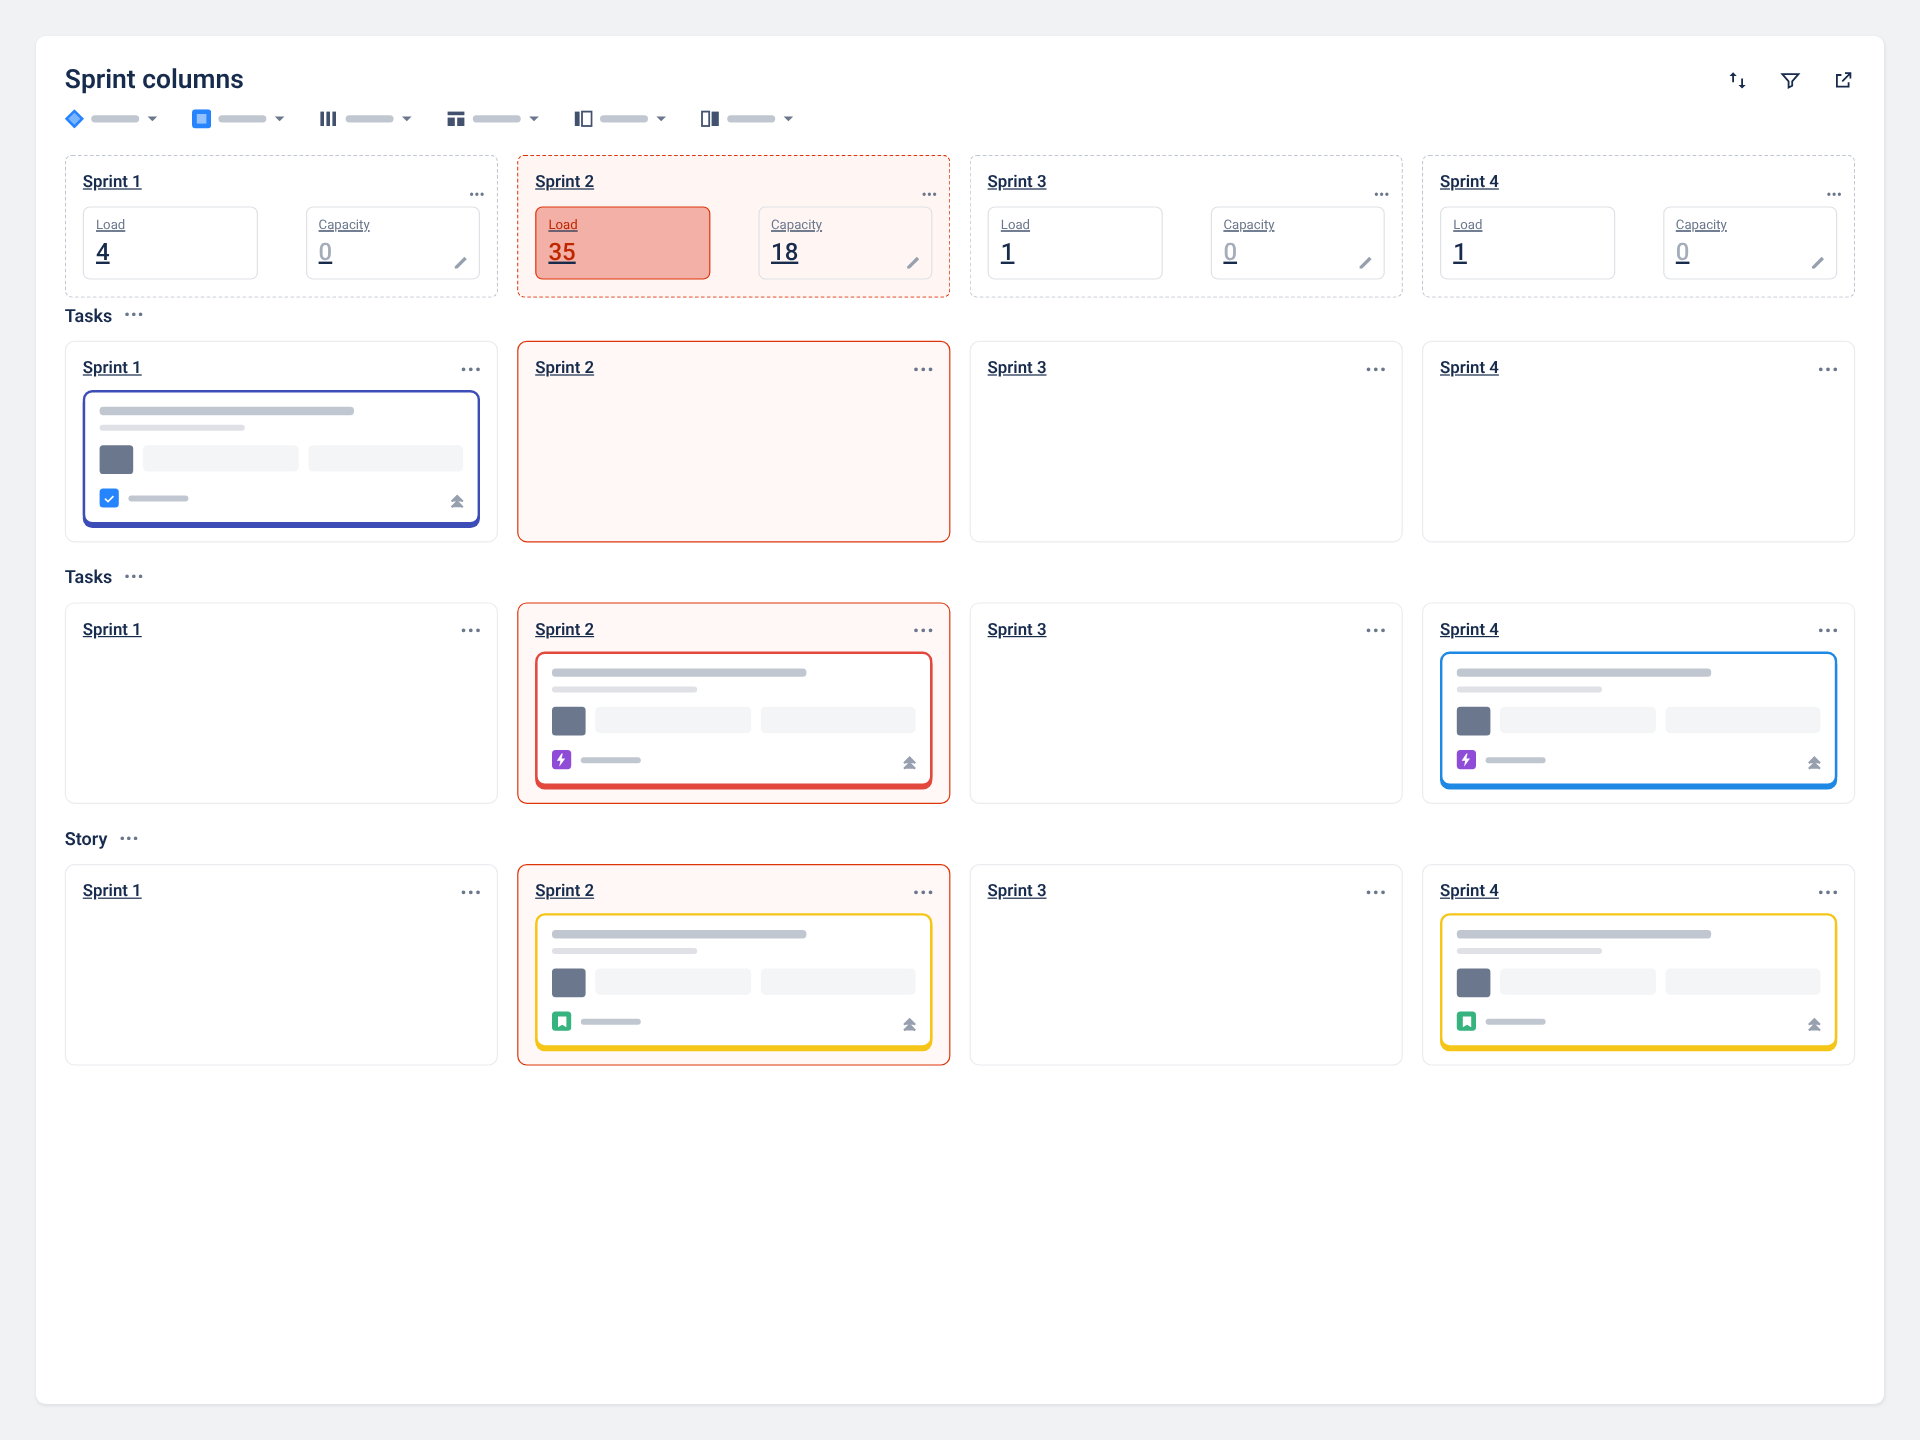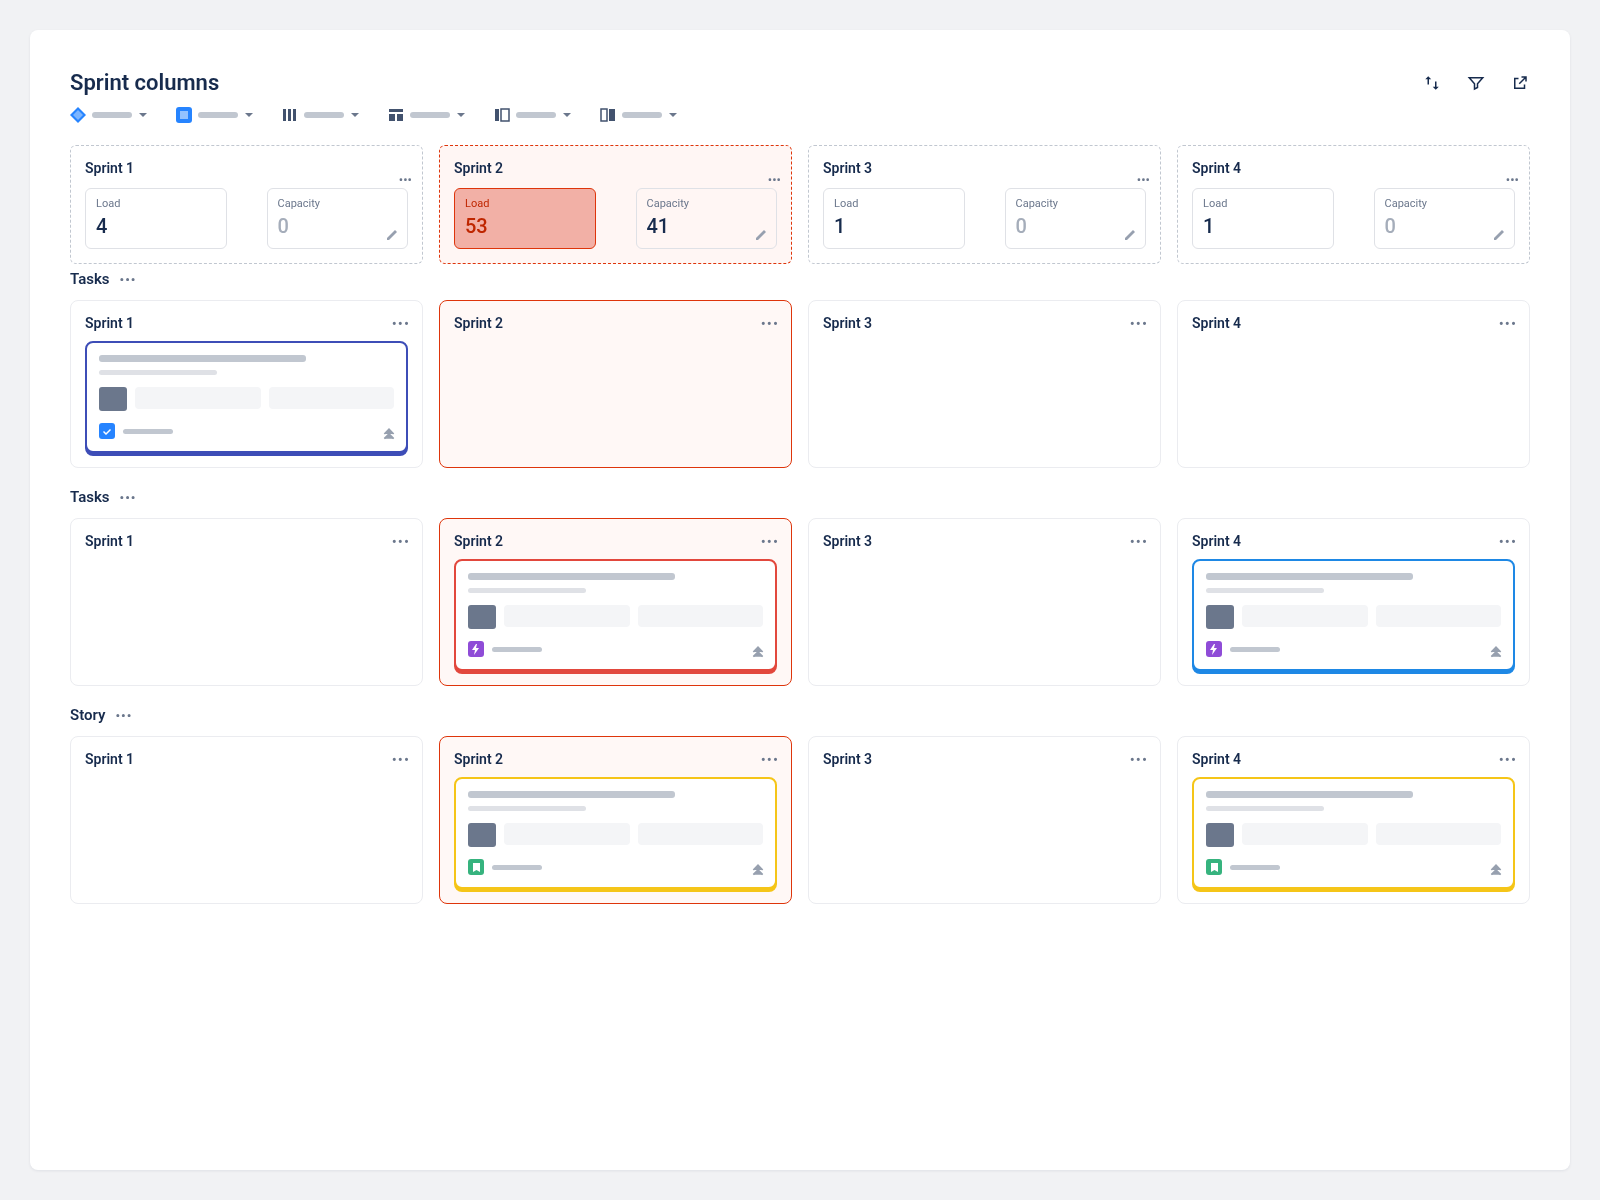--- a/index.html
+++ b/index.html
@@ -5,42 +5,42 @@
   * { box-sizing: border-box; margin: 0; padding: 0; }
   body {
     background: #f1f2f4;
     font-family: -apple-system, BlinkMacSystemFont, "Segoe UI", Roboto, sans-serif;
     color: #172b4d;
     padding: 30px;
   }
   .board {
     background: #fff;
     border-radius: 8px;
-    padding: 40px;
+    padding: 24px;
     min-height: 1140px;
     box-shadow: 0 1px 3px rgba(9,30,66,.08);
   }
   .board-header {
     display: flex;
     align-items: center;
     justify-content: space-between;
     margin-bottom: 12px;
   }
   .board-title { font-size: 22px; font-weight: 600; color: #172b4d; }
   .header-icons { display: flex; gap: 24px; color: #172b4d; }
   .header-icon { width: 20px; height: 20px; display:flex;align-items:center;justify-content:center; cursor:pointer; }
   .toolbar { display:flex; gap:28px; margin-bottom:22px; }
   .tbitem { display:flex; align-items:center; gap:6px; cursor:pointer; }
   .tbicon { width:16px; height:16px; display:flex;align-items:center;justify-content:center; }
   .ph { height:6px; border-radius:3px; background:#c1c7d0; }
   .ph-40 { width:40px; }
   .chev { width:10px;height:10px;display:flex;align-items:center;justify-content:center;color:#6b778c; }
   .section-title { font-size:15px; font-weight:600; color:#172b4d; margin: 6px 0 12px; display:flex;align-items:center;gap:10px; }
   .dots { color:#6b778c; letter-spacing:1px; font-size:13px; }
-  .grid4 { display:grid; grid-template-columns: repeat(4,1fr); gap:16px; }
+  .grid4 { display:grid; grid-template-columns: repeat(4,1fr); gap:16px;text-decoration:underline; }
 
   .cap-col {
     border:1px dashed #c1c7d0;
     border-radius:6px;
     padding:14px;
     position:relative;
   }
   .cap-col.over {
     border:1px dashed #de350b;
     background:#fff6f4;
@@ -231,25 +231,25 @@
         </span>
       </div>
     </div>
       </div>
       <div class="cap-col over">
     <div class="cap-head">Sprint 2</div>
     <span class="col-menu">•••</span>
     <div class="cap-row">
       <div class="cap-box load-over">
         <div class="lbl">Load</div>
-        <div class="val">53</div>
+        <div class="val">35</div>
       </div>
       <div class="cap-box edit">
         <div class="lbl">Capacity</div>
-        <div class="val ">41</div>
+        <div class="val ">18</div>
         <span class="pencil">
           <svg width="14" height="14" viewBox="0 0 14 14">
                 <use href="#i-pencil"></use>
               </svg>
         </span>
       </div>
     </div>
       </div>
       <div class="cap-col">
     <div class="cap-head">Sprint 3</div>

